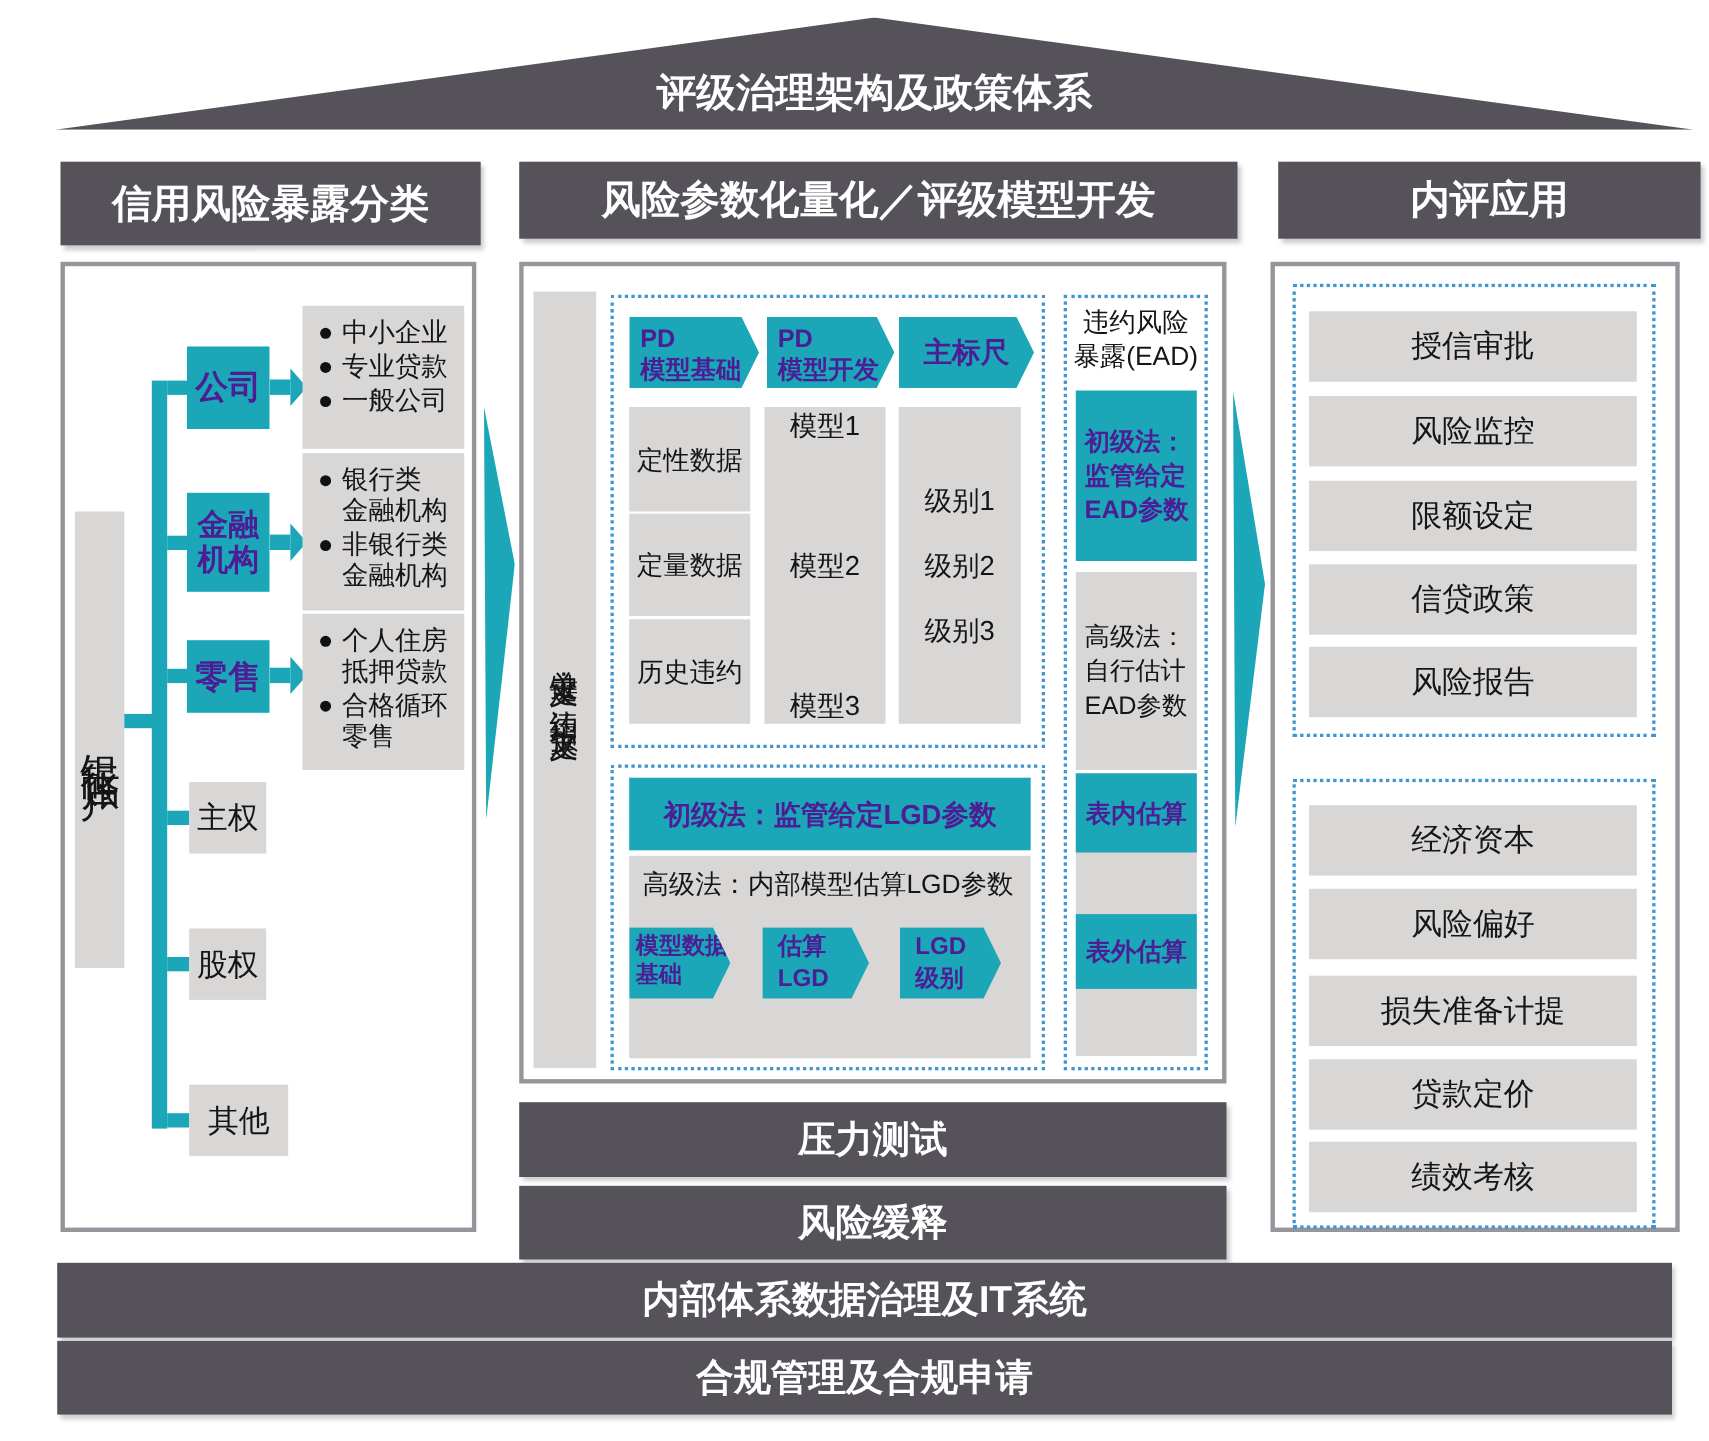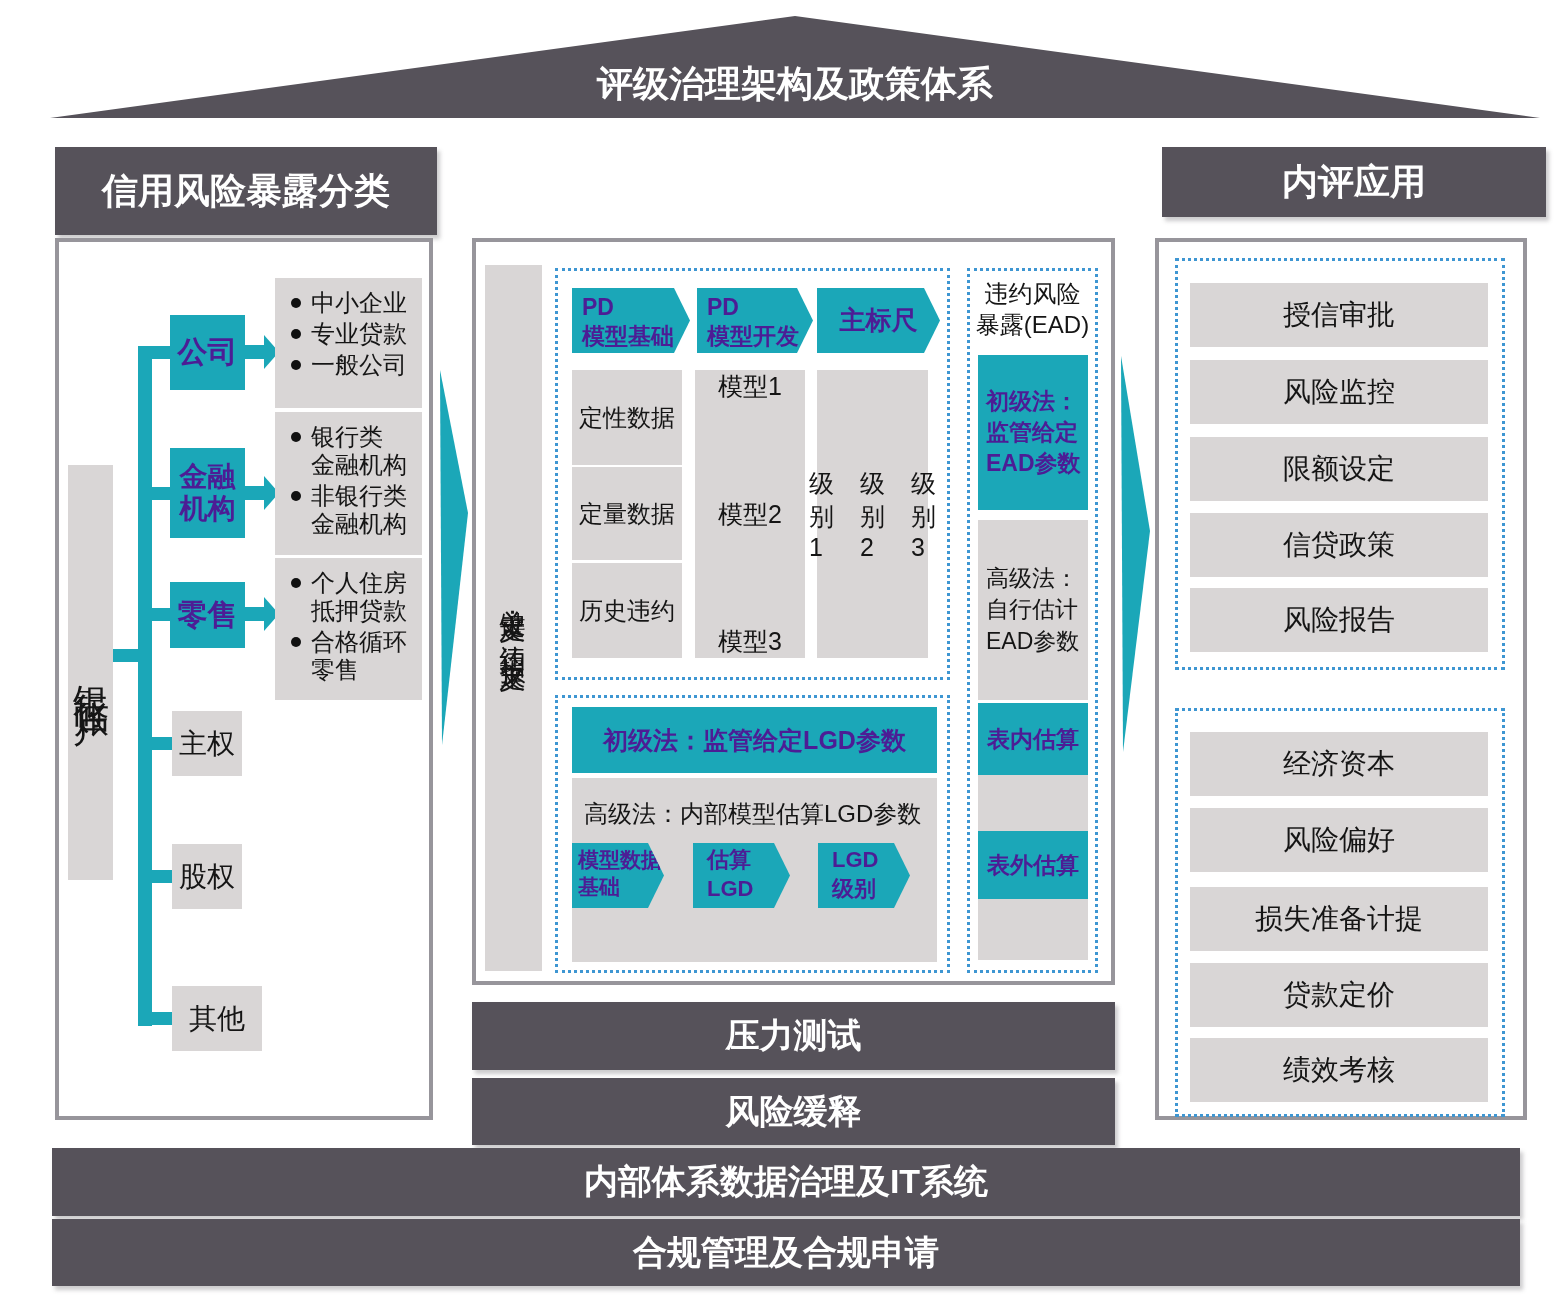--- a/index.html
+++ b/index.html
@@ -31,21 +31,22 @@
 </head>
 <body>
 
 <div class="stage">
 
   <svg class="box" style="left:50px;top:16px;" width="1490" height="102" viewBox="0 0 1490 102" preserveAspectRatio="none">
     <polygon points="745,0 0,102 1490,102" fill="#56525A"></polygon>
   </svg>
   <div class="box" style="left:495px;top:60px;width:600px;font-size:36px;font-weight:700;color:#fff;text-align:center;">评级治理架构及政策体系</div>
 
-  <div class="box dark flex-c shadow" style="left:55px;top:147px;width:382px;height:88px;font-size:36px;">信用风险暴露分类</div>
+  <div class="box dark flex-c shadow" style="left:55px;top:147px;width:382px;height:76px;font-size:36px;">信用风险暴露分类</div>
+  <div class="box dark flex-c shadow" style="left:472px;top:147px;width:653px;height:70px;font-size:36px;">风险参数化量化／评级模型开发</div>
   <div class="box dark flex-c shadow" style="left:1162px;top:147px;width:384px;height:70px;font-size:36px;">内评应用</div>
 
   <div class="box white-box" style="left:55px;top:238px;width:378px;height:882px;">
 
     <div class="box grayb flex-c" style="left:9px;top:223px;width:45px;height:415px;">
       <span class="vert" style="font-size:36px;letter-spacing:8px;">银行账户</span>
     </div>
 
     <div class="box" style="left:79px;top:104px;width:14px;height:680px;background:var(--teal);"></div>
     <div class="box" style="left:54px;top:407px;width:27px;height:13px;background:var(--teal);"></div>
@@ -135,30 +136,30 @@
 
     <div class="box grayb flex-c" style="left:96px;top:128px;width:110px;height:95px;font-size:24px;">定性数据</div>
     <div class="box grayb flex-c" style="left:96px;top:225px;width:110px;height:93px;font-size:24px;">定量数据</div>
     <div class="box grayb flex-c" style="left:96px;top:321px;width:110px;height:95px;font-size:24px;">历史违约</div>
 
     <div class="box grayb" style="left:219px;top:128px;width:110px;height:288px;display:flex;flex-direction:column;justify-content:space-between;align-items:center;gap:26px;font-size:25px;">
       <span>模型1</span>
       <span>模型2</span>
       <span>模型3</span>
     </div>
-    <div class="box grayb" style="left:341px;top:128px;width:111px;height:288px;display:flex;flex-direction:row;justify-content:center;align-items:center;gap:26px;font-size:25px;">
+    <div class="box grayb" style="left:341px;top:128px;width:111px;height:288px;display:flex;flex-direction:column;justify-content:center;align-items:center;gap:26px;font-size:25px;">
       <span>级别1</span>
       <span>级别2</span>
       <span>级别3</span>
     </div>
 
     <div class="box dotted" style="left:79px;top:453px;width:395px;height:278px;"></div>
     <div class="box teal flex-c" style="left:96px;top:465px;width:365px;height:66px;font-size:25px;">初级法：监管给定LGD参数</div>
     <div class="box grayb" style="left:96px;top:536px;width:365px;height:184px;">
-      <div style="padding:20px 6px 0 12px;font-size:24px;">高级法：内部模型估算LGD参数</div>
+      <div style="padding:10px 6px 0 12px;font-size:24px;">高级法：内部模型估算LGD参数</div>
       <div class="box teal chev pre" style="left:0;top:65px;width:92px;height:65px;font-size:21px;line-height:1.3;padding:3px 0 0 6px;">模型数据
 基础</div>
       <div class="box teal chev pre" style="left:121px;top:65px;width:97px;height:65px;font-size:22px;line-height:1.3;padding:3px 0 0 14px;">估算
 LGD</div>
       <div class="box teal chev pre" style="left:246px;top:65px;width:92px;height:65px;font-size:22px;line-height:1.3;padding:3px 0 0 14px;">LGD
 级别</div>
     </div>
 
     <div class="box dotted" style="left:491px;top:26px;width:131px;height:705px;">
       <div class="box pre" style="left:0;top:7px;width:125px;font-size:24px;text-align:center;line-height:1.3;">违约风险

